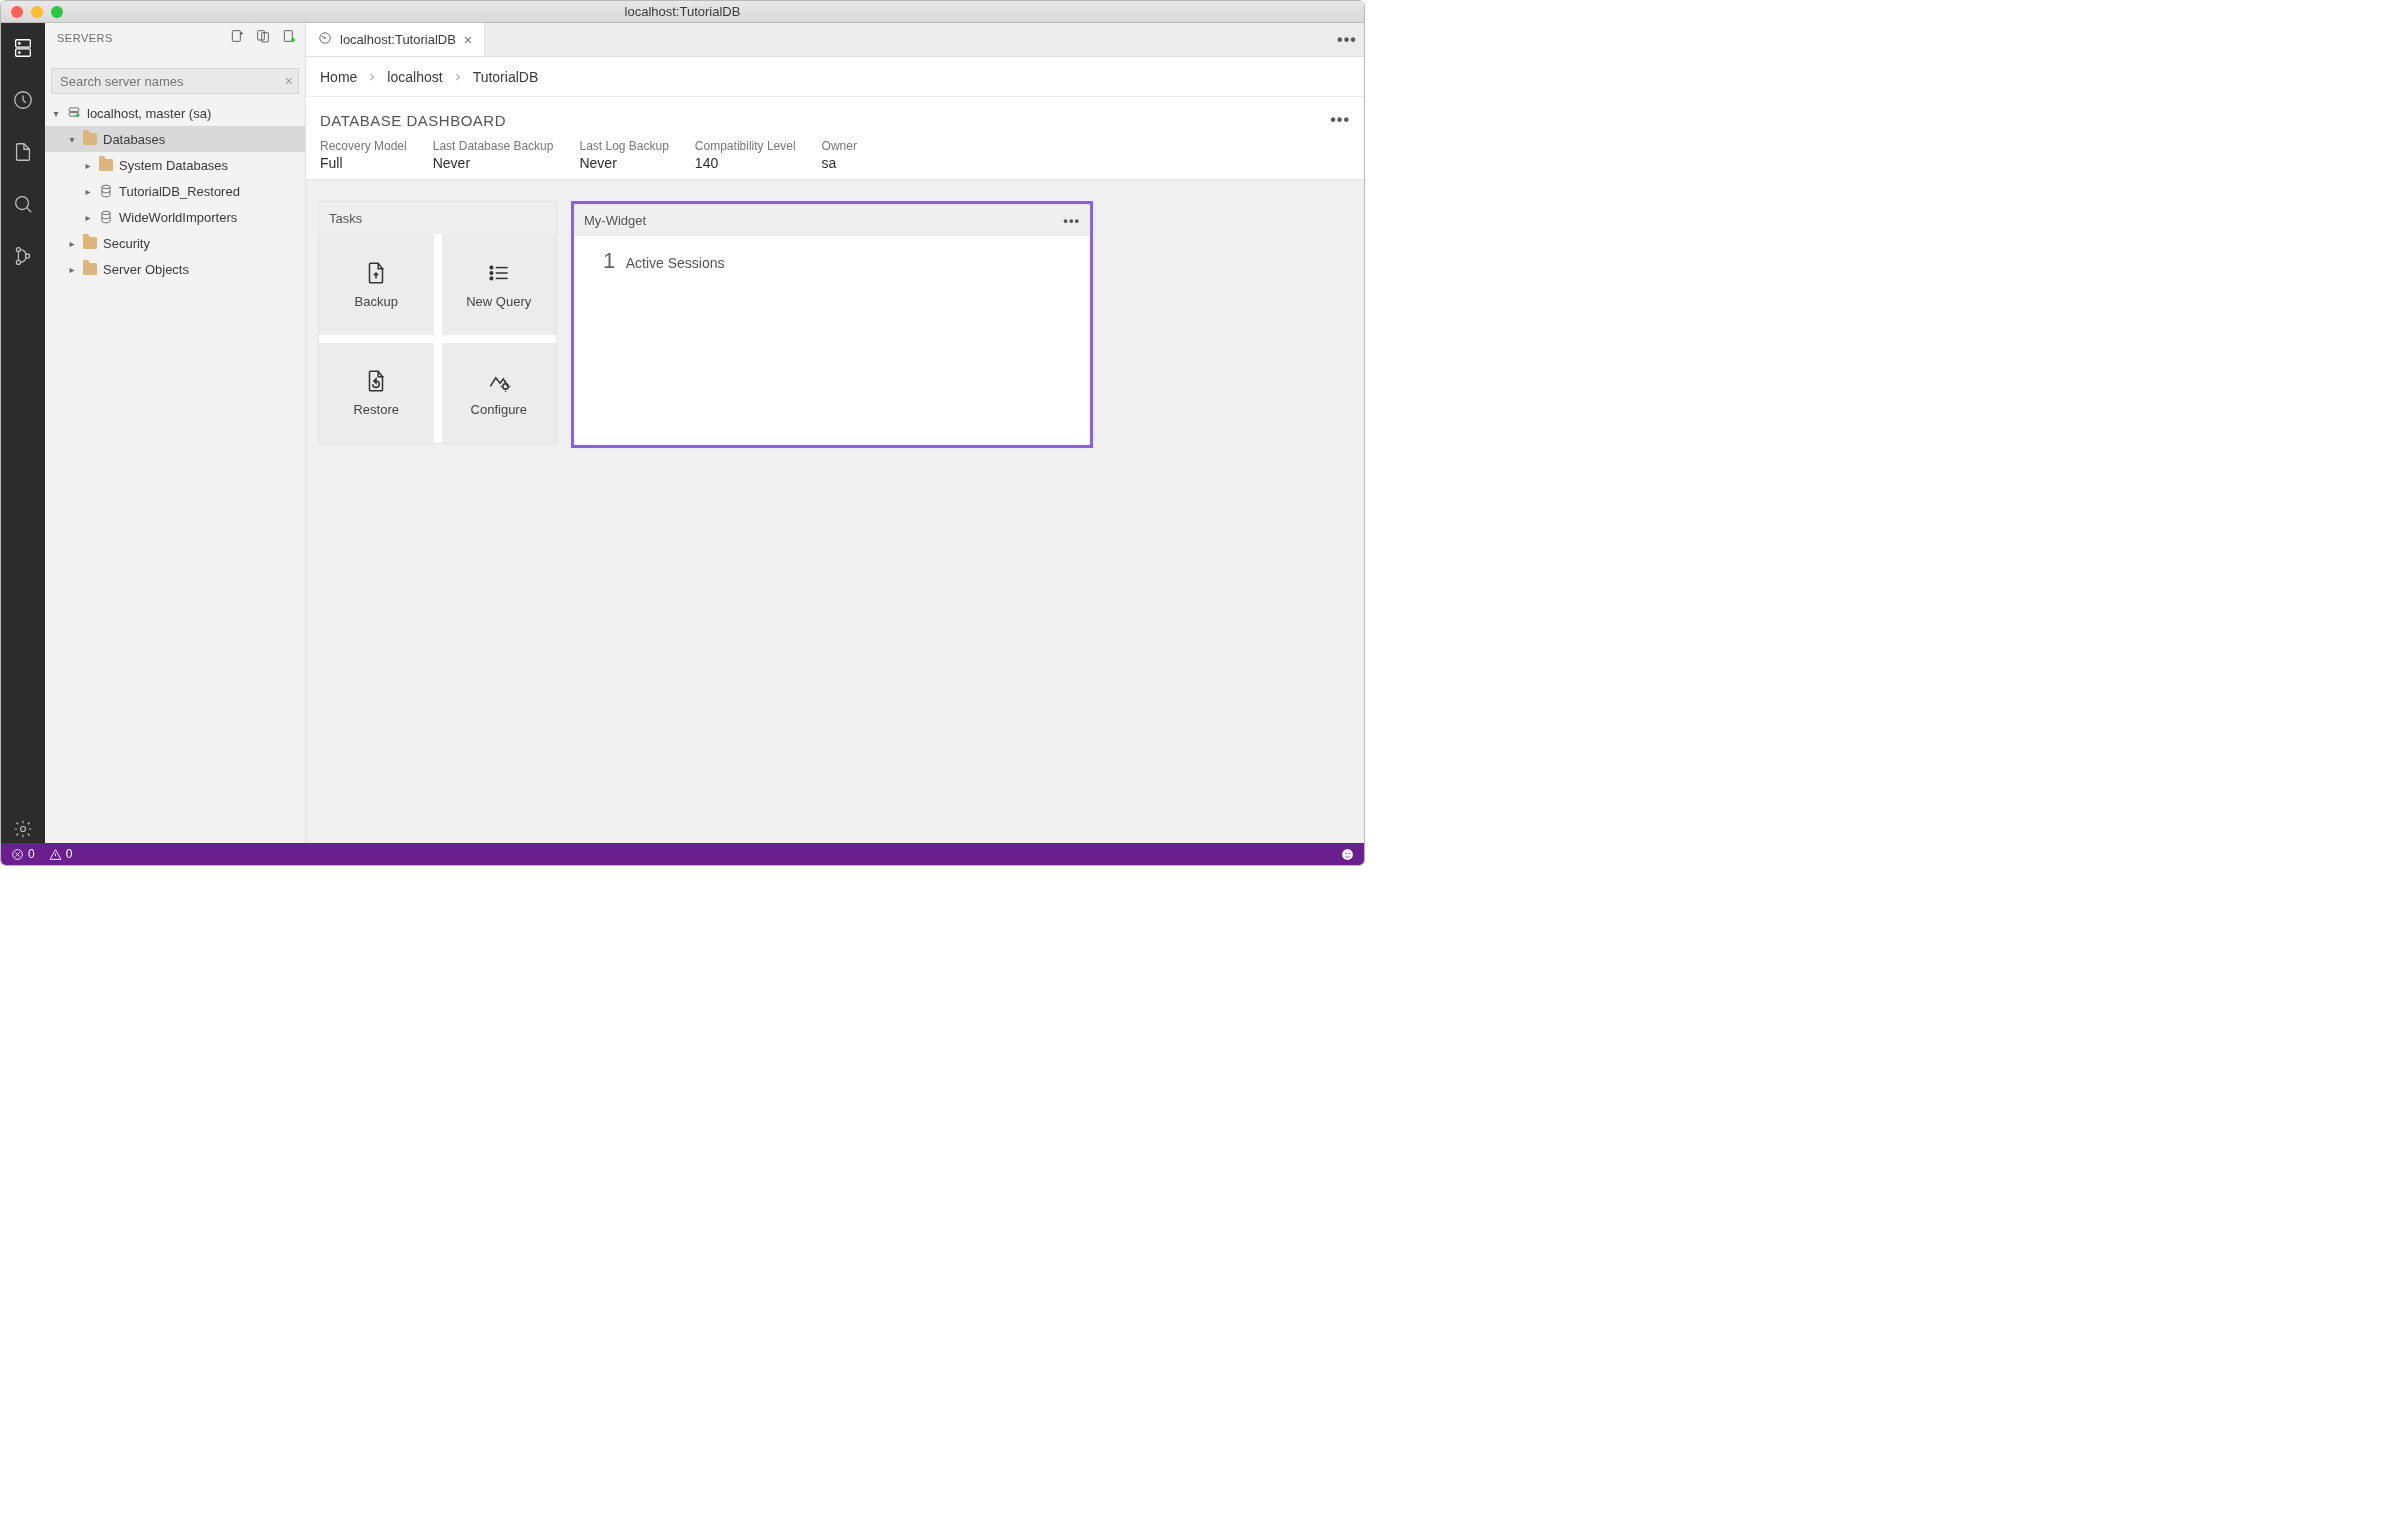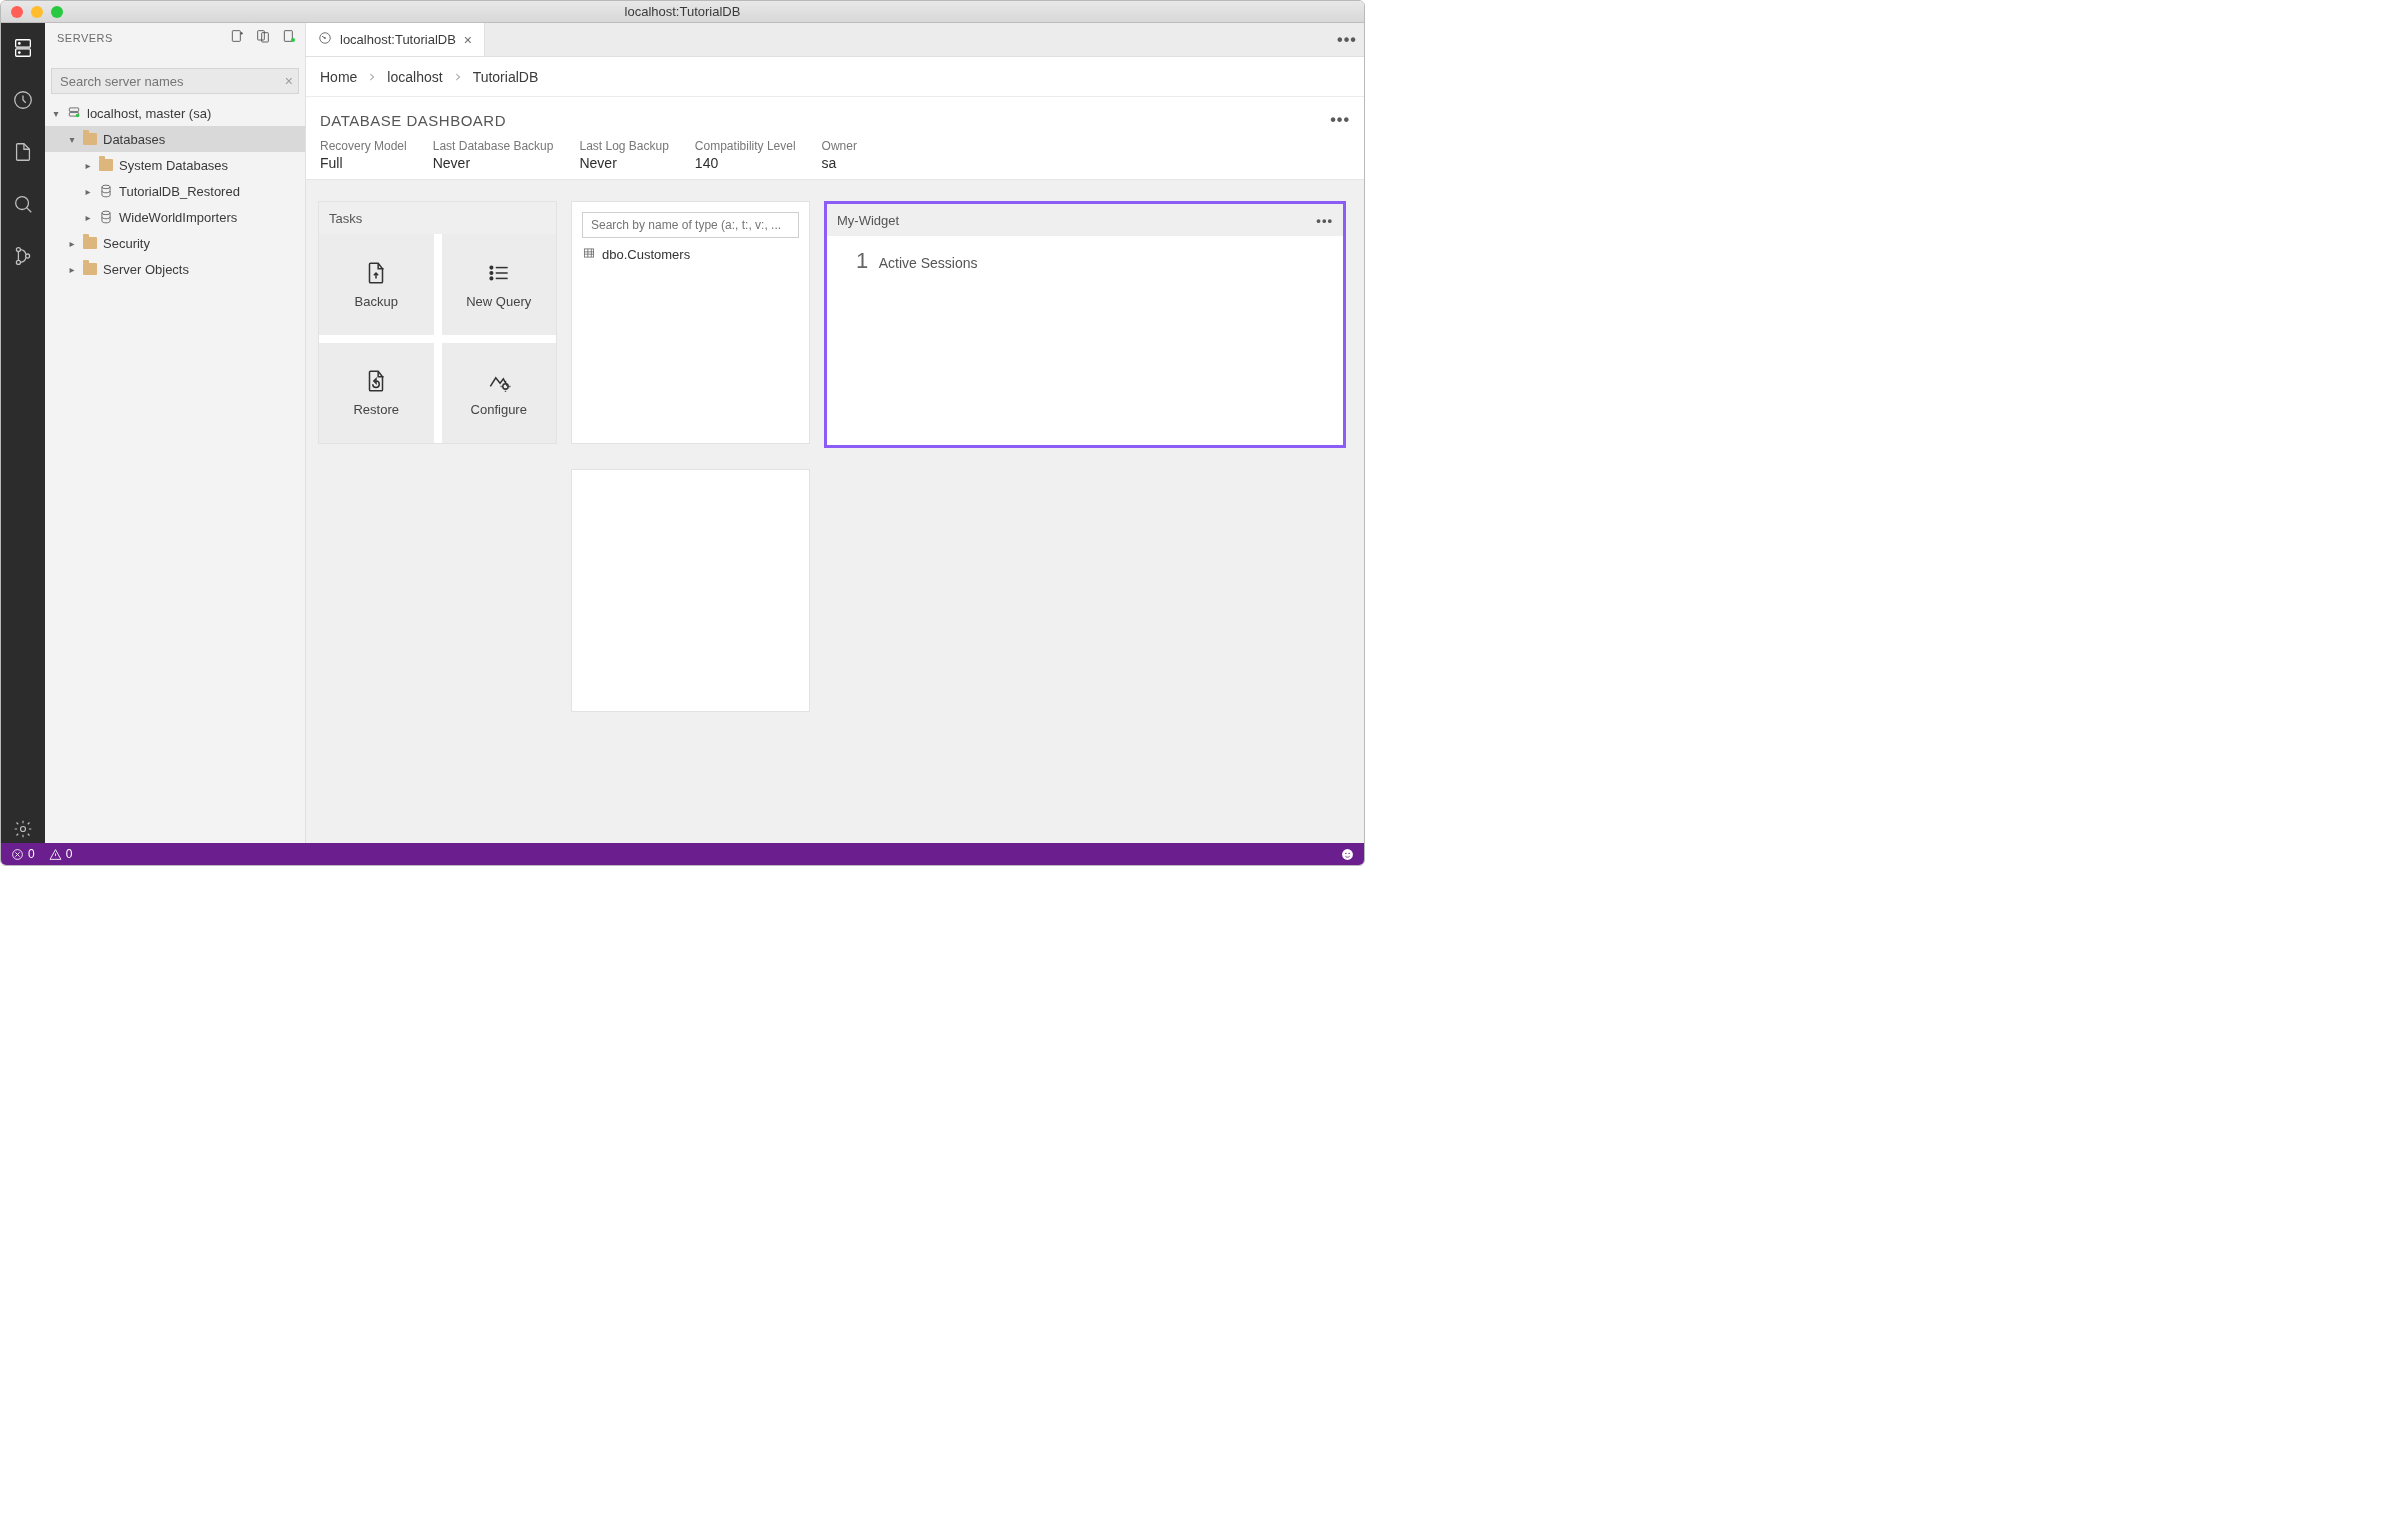--- a/index.html
+++ b/index.html
@@ -325,33 +325,20 @@
               <svg viewBox="0 0 24 24">
                   <path d="M4 17l5-8 4 5 3-4 4 7"></path>
                   <circle cx="18" cy="17" r="2.5"></circle>
                   <path d="M18 13v-1M18 22v-1M14.5 17h-1M22.5 17h-1"></path>
                 </svg>
               <span>Configure</span>
             </div>
           </div>
         </div>
 
-        <div class="col2">
-          <div class="panel search-panel">
-            <input type="text" placeholder="Search by name of type (a:, t:, v:, ..." style="">
-            <div class="sp-item">
-              <span><svg viewBox="0 0 24 24">
-                    <rect x="4" y="5" width="16" height="14"></rect>
-                    <path d="M4 10h16M4 14h16M10 5v14M16 5v14"></path>
-                  </svg></span>
-              <span>dbo.Customers</span>
-            </div>
-          </div>
-          <div class="panel empty-panel"></div>
-        </div>
 
         <div class="panel widget">
           <div class="panel-header">
             <span>My-Widget</span>
             <span class="ph-more">•••</span>
           </div>
           <div class="widget-body">
             <span class="big">1</span>
             <span class="lbl">Active Sessions</span>
           </div>

